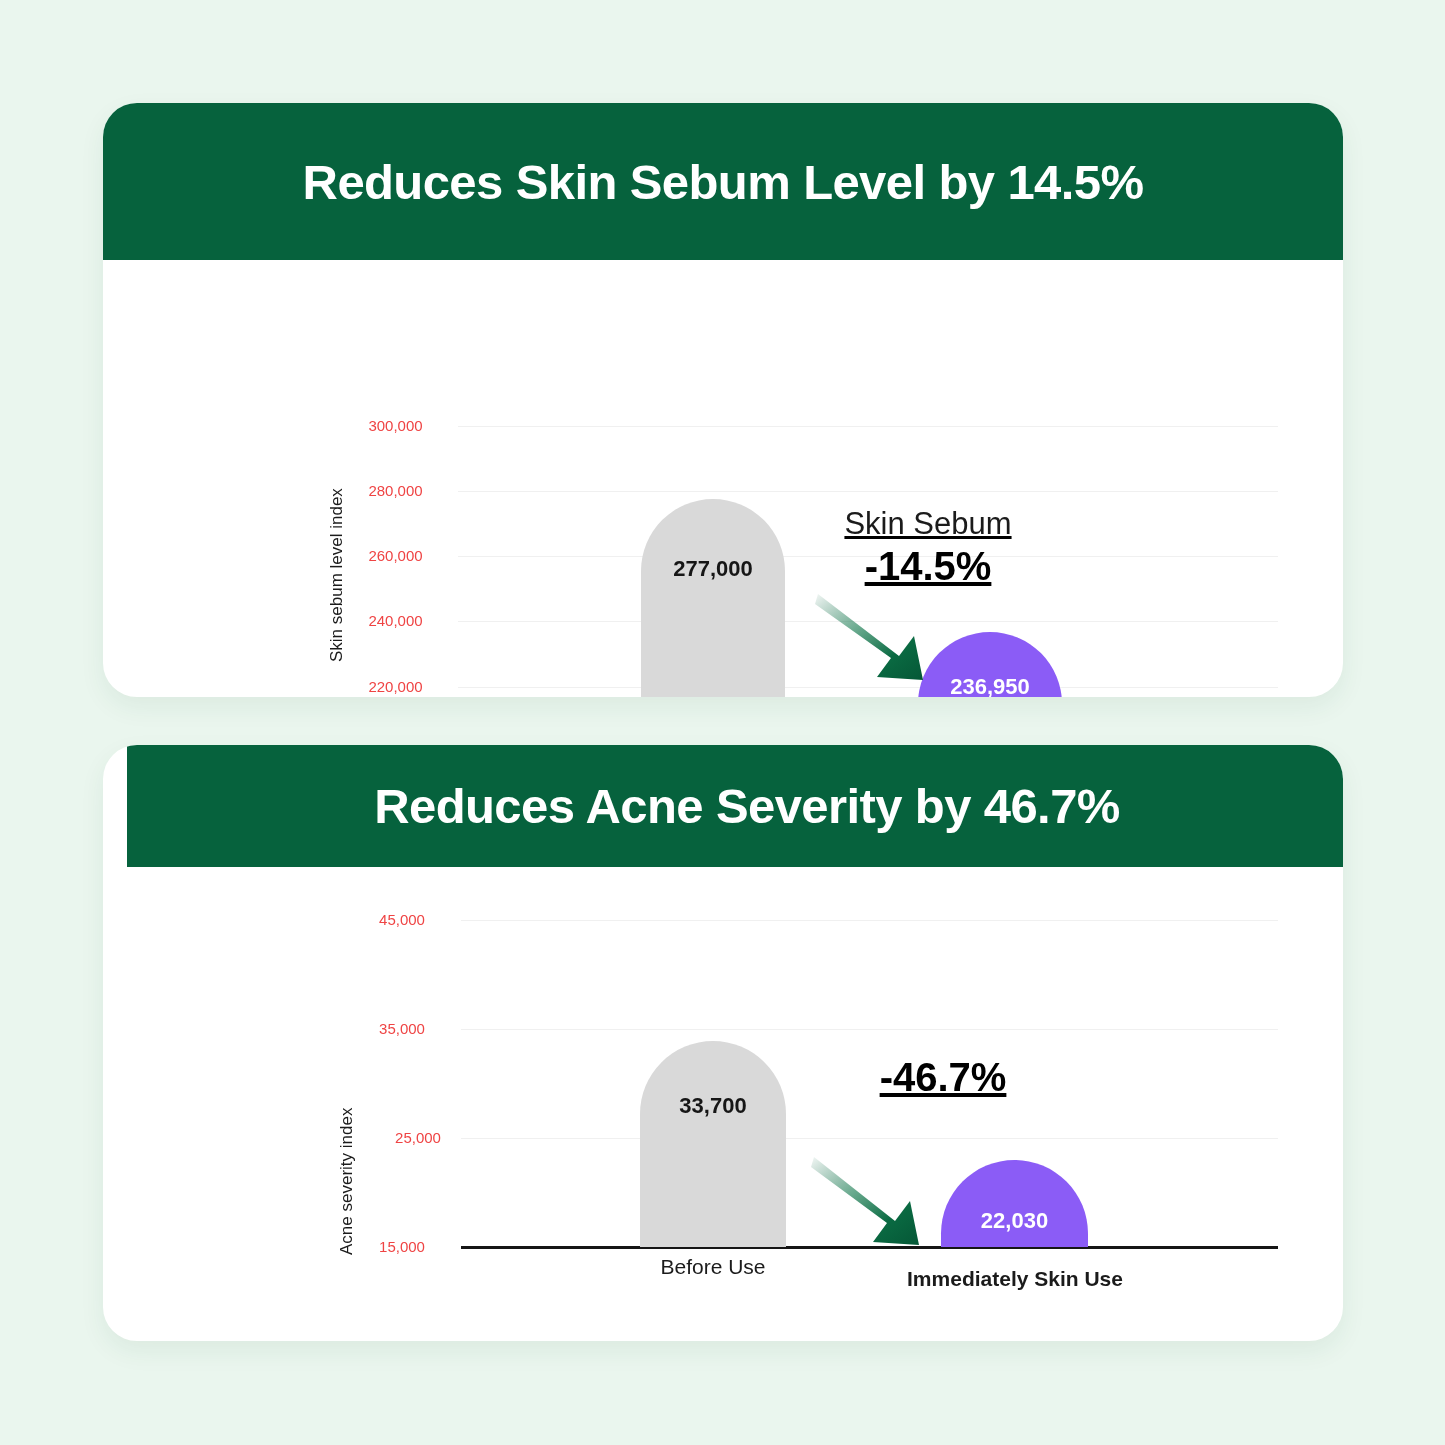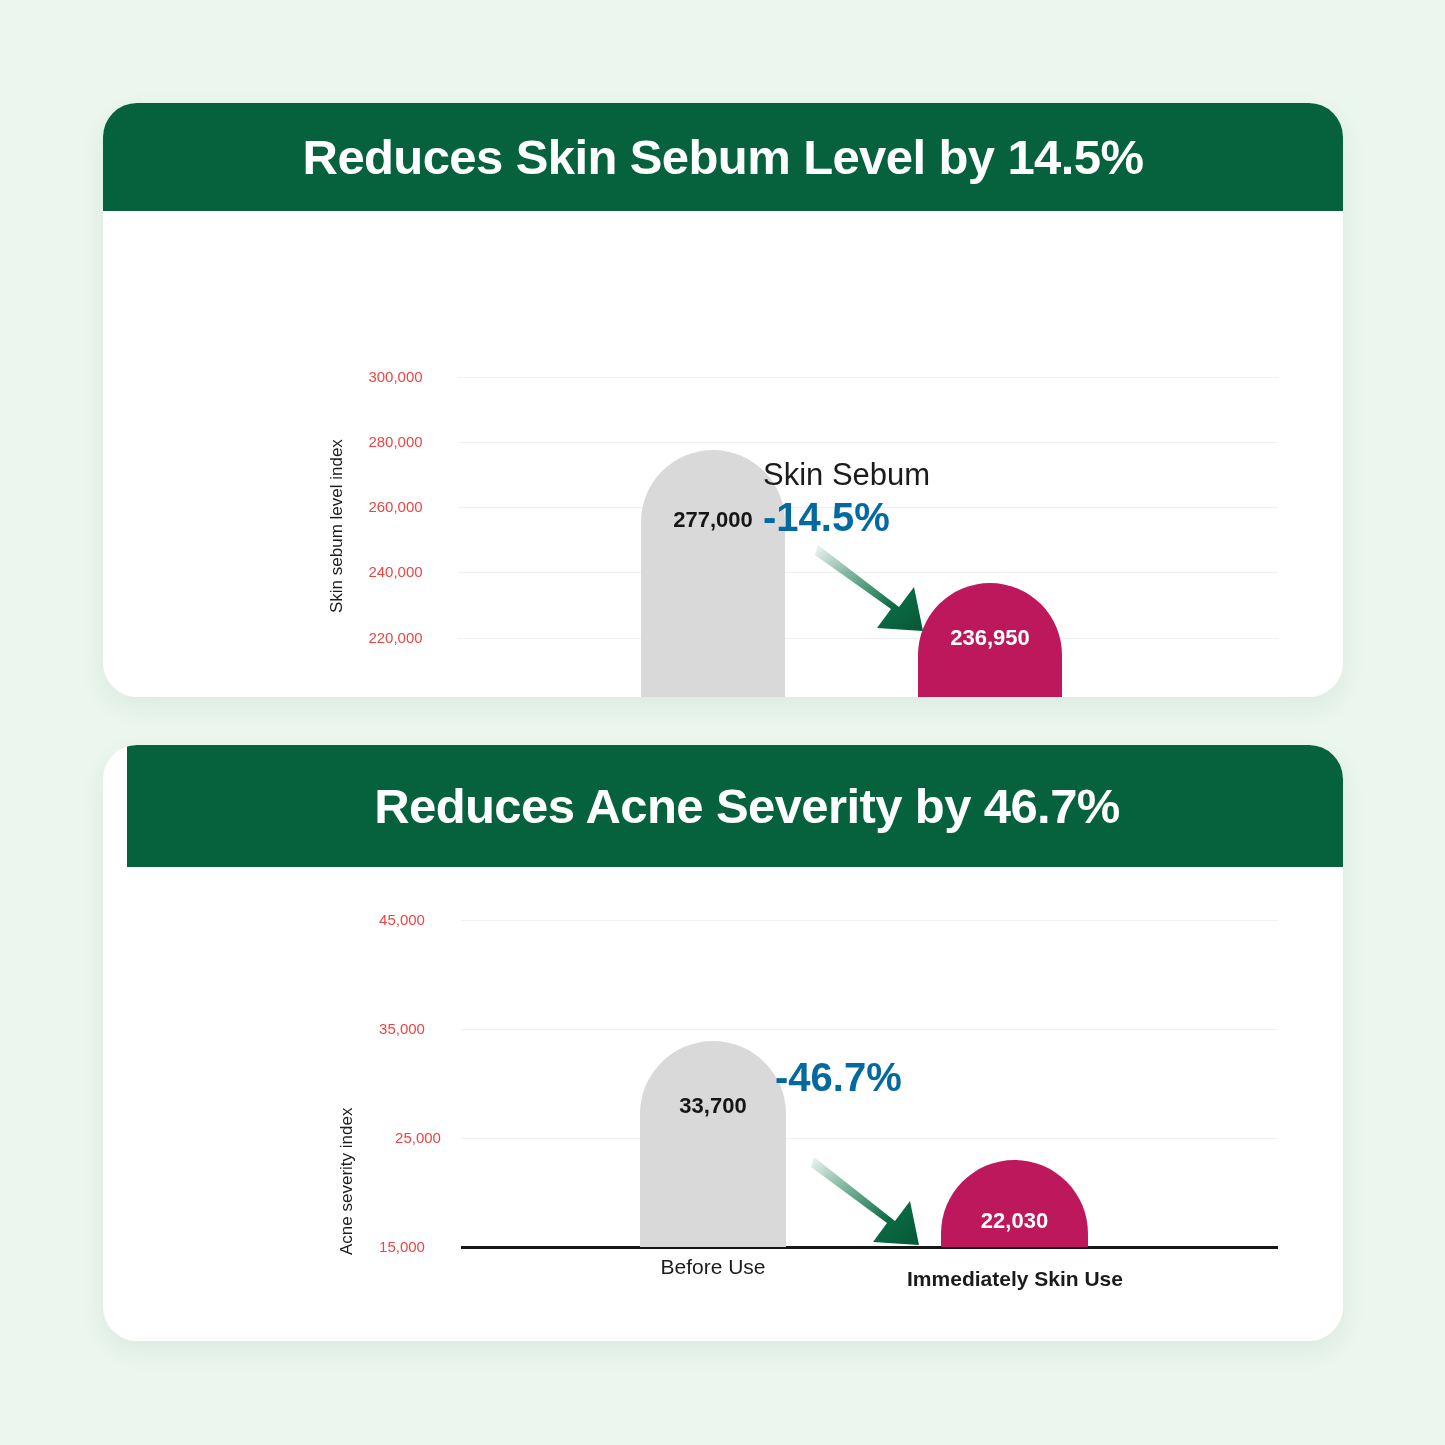--- a/index.html
+++ b/index.html
@@ -33,21 +33,21 @@
   #card-acne  { top: 745px; height: 596px; }
 
   .card-header {
     background: #06623d;
     width: 100%;
     box-sizing: border-box;
     display: flex;
     align-items: center;
     justify-content: center;
   }
-  #card-sebum .card-header { height: 108px; }
+  #card-sebum .card-header { height: 157px; }
   #card-acne  .card-header { height: 122px; margin-left: 24px; }
 
   .card-title {
     color: #ffffff;
     font-size: 49px;
     font-weight: bold;
     letter-spacing: -0.6px;
     text-align: center;
     font-family: "Liberation Sans", sans-serif;
   }
@@ -90,21 +90,21 @@
     white-space: nowrap;
     font-family: "Liberation Sans", sans-serif;
   }
 
   
   .bar {
     position: absolute;
     box-sizing: border-box;
   }
   .bar-gray  { background: #d9d9d9; }
-  .bar-green { background: #be185d; }
+  .bar-green { background: #8b5cf6; }
 
   .bar-value {
     position: absolute;
     width: 100%;
     text-align: center;
     font-size: 22px;
     font-weight: bold;
     white-space: nowrap;
     font-family: "Liberation Sans", sans-serif;
   }
@@ -117,32 +117,34 @@
     font-size: 21px;
     color: #1b1b1b;
     white-space: nowrap;
     font-family: "Liberation Sans", sans-serif;
   }
   .cat-label.bold { font-weight: bold; }
 
   
   .callout {
     position: absolute;
-    white-space: nowrap;
+    text-align: center;
+    white-space: nowrap;
+    text-decoration: underline;
   }
   .callout-name {
     font-size: 31px;
     color: #1b1b1b;
     line-height: 1.18;
     font-family: "Liberation Sans", sans-serif;
   }
   .callout-delta {
     font-size: 40px;
     font-weight: bold;
-    color: #0369a1;
+    color: #000000;
     line-height: 1.18;
     font-family: "Liberation Sans", sans-serif;
   }
   .arrow-wrap {
     position: absolute;
     pointer-events: none;
   }
 </style>
 </head>
 <body>

